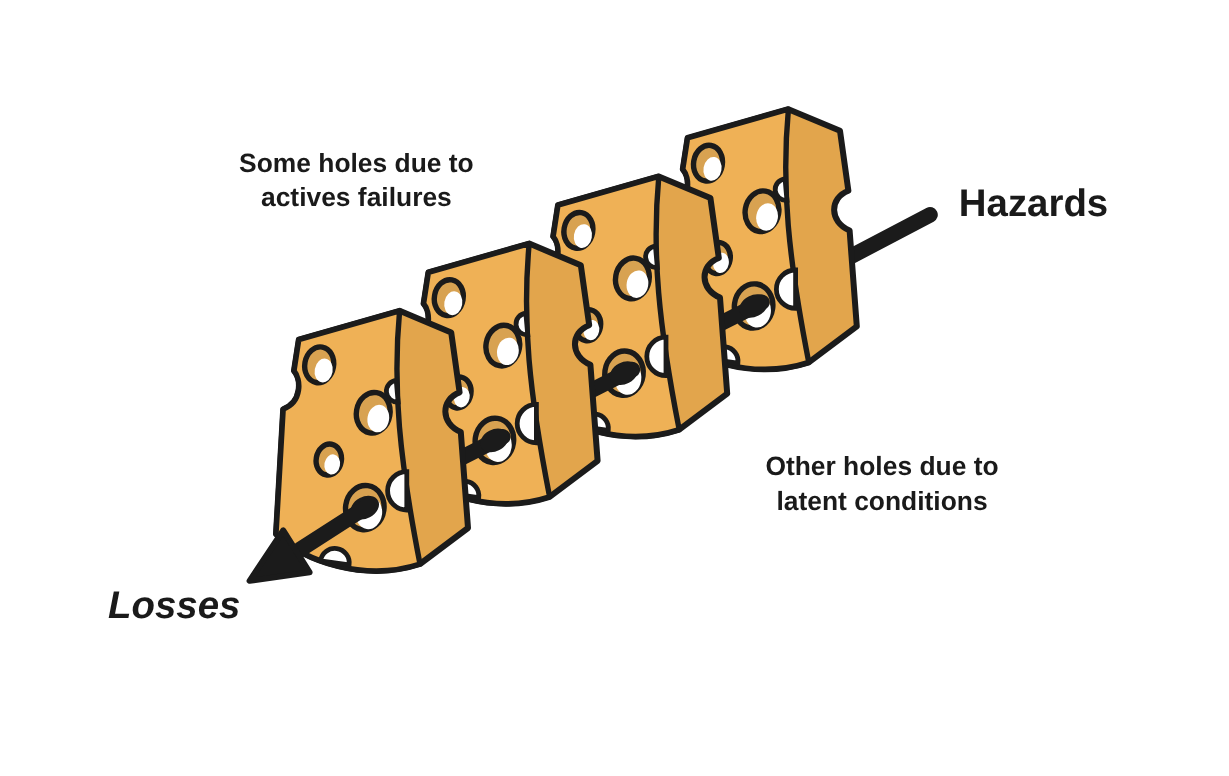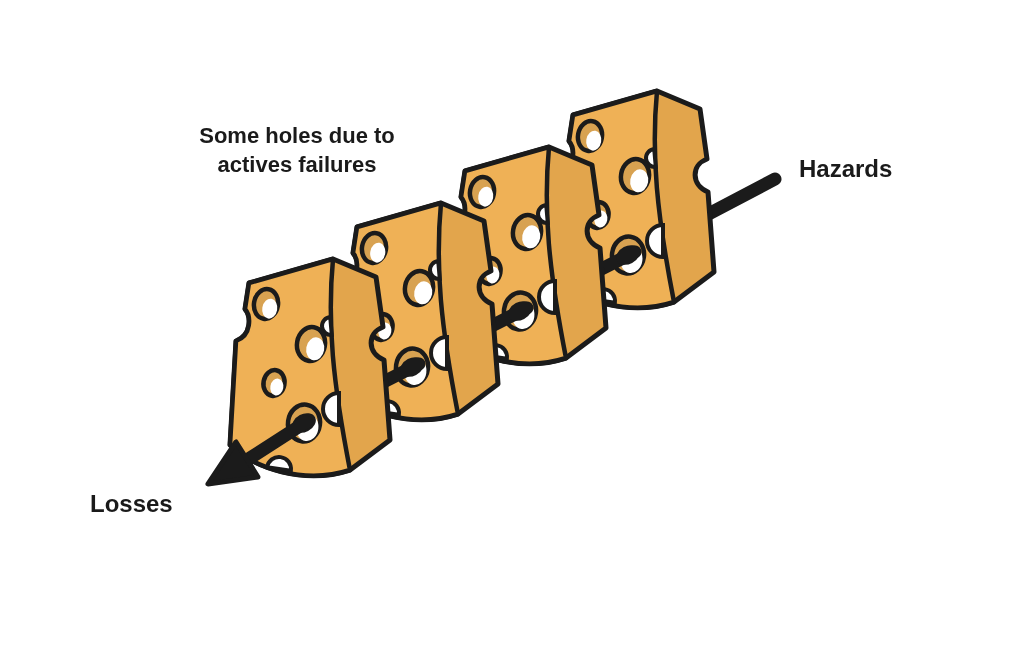--- a/index.html
+++ b/index.html
@@ -64,21 +64,21 @@
   }
   
   .label {
     position: absolute;
     color: var(--text, #1a1a1a);
     font-weight: 700;
     white-space: pre-line;
     text-align: center;
   }
   .label.small { font-size: 22px; line-height: 29px; }
-  .label.big   { font-size: 24px; line-height: 34px; }
+  .label.big   { font-size: 32px; line-height: 34px; }
   .label.left-align { text-align: left; }
 </style>
 </head>
 <body>
 
 <div class="canvas">
 
   <svg class="diagram" viewBox="0 0 1024 647" aria-hidden="true">
     <defs>
       <g id="slice">
@@ -143,16 +143,18 @@
       <line class="arrow" x1="306" y1="422" x2="250" y2="458"></line>
       <polygon class="head" points="208,484 258,477 236,442"></polygon>
     </g>
   </svg>
 
   <div class="label small" style="left:137px; top:121px; width:320px;">Some holes due to
 actives failures</div>
 
   <div class="label big left-align" style="left:799px; top:152px;">Hazards</div>
 
+  <div class="label small" style="left:575px; top:374px; width:320px;">Other holes due to
+latent conditions</div>
 
-  <div class="label big left-align" style="left:90px; top:487px;">Losses</div>
+  <div class="label big left-align" style="left:90px; top:487px;font-style:italic;">Losses</div>
 
 </div>
 
 </body></html>

